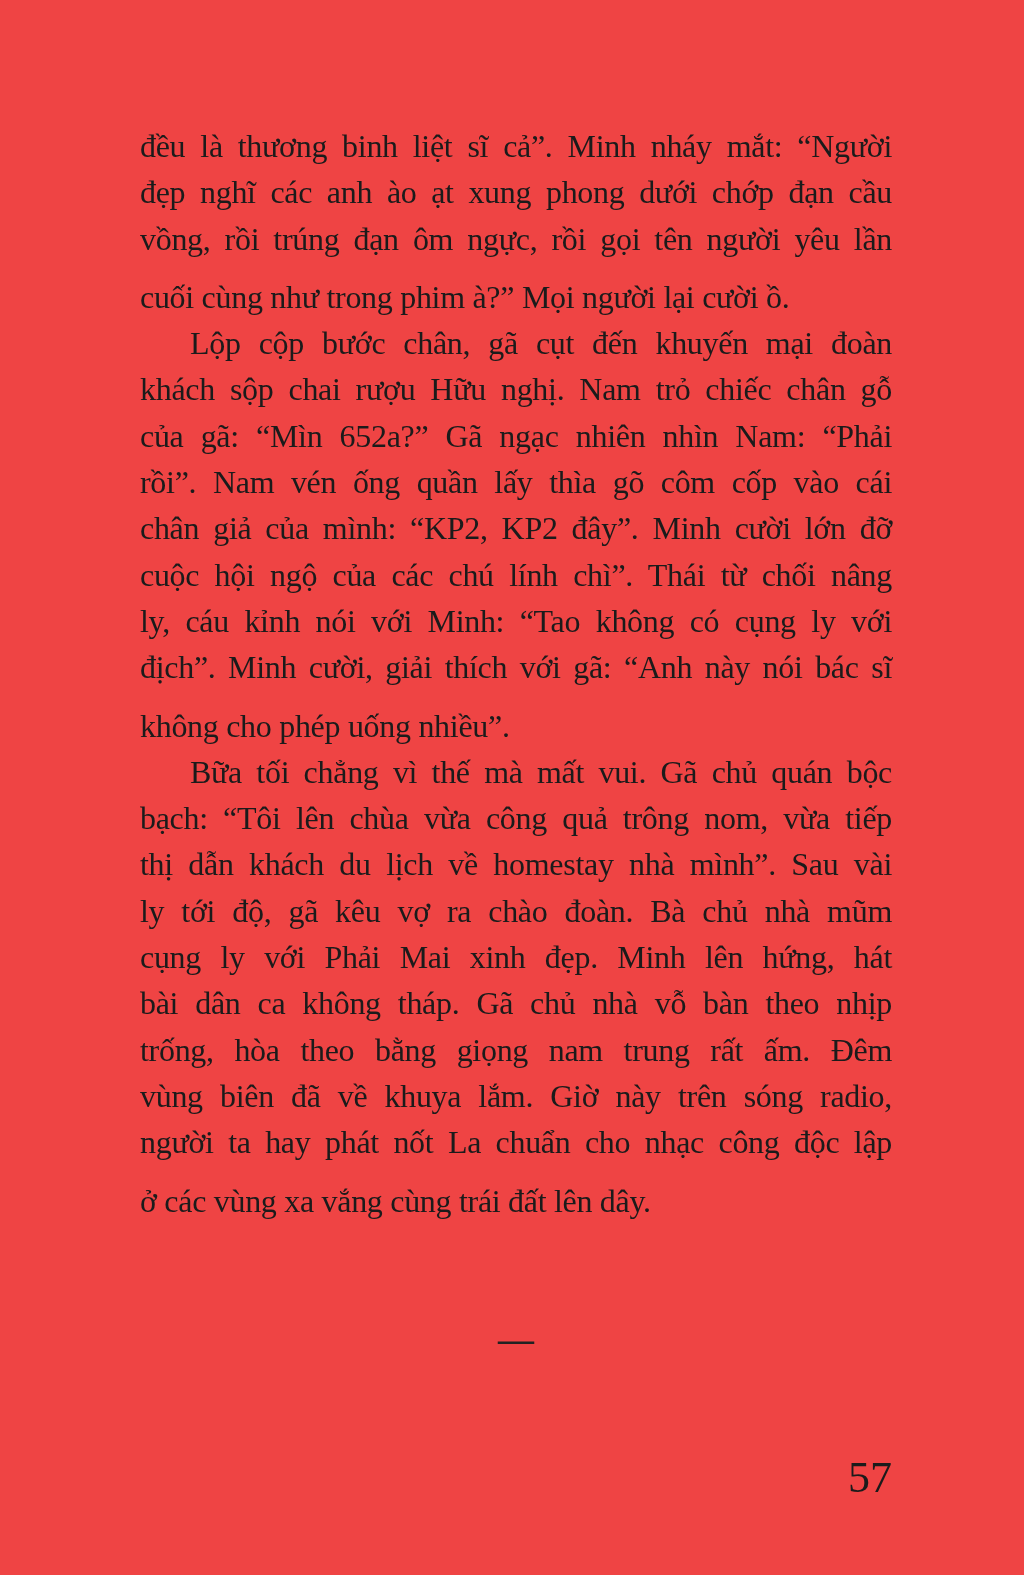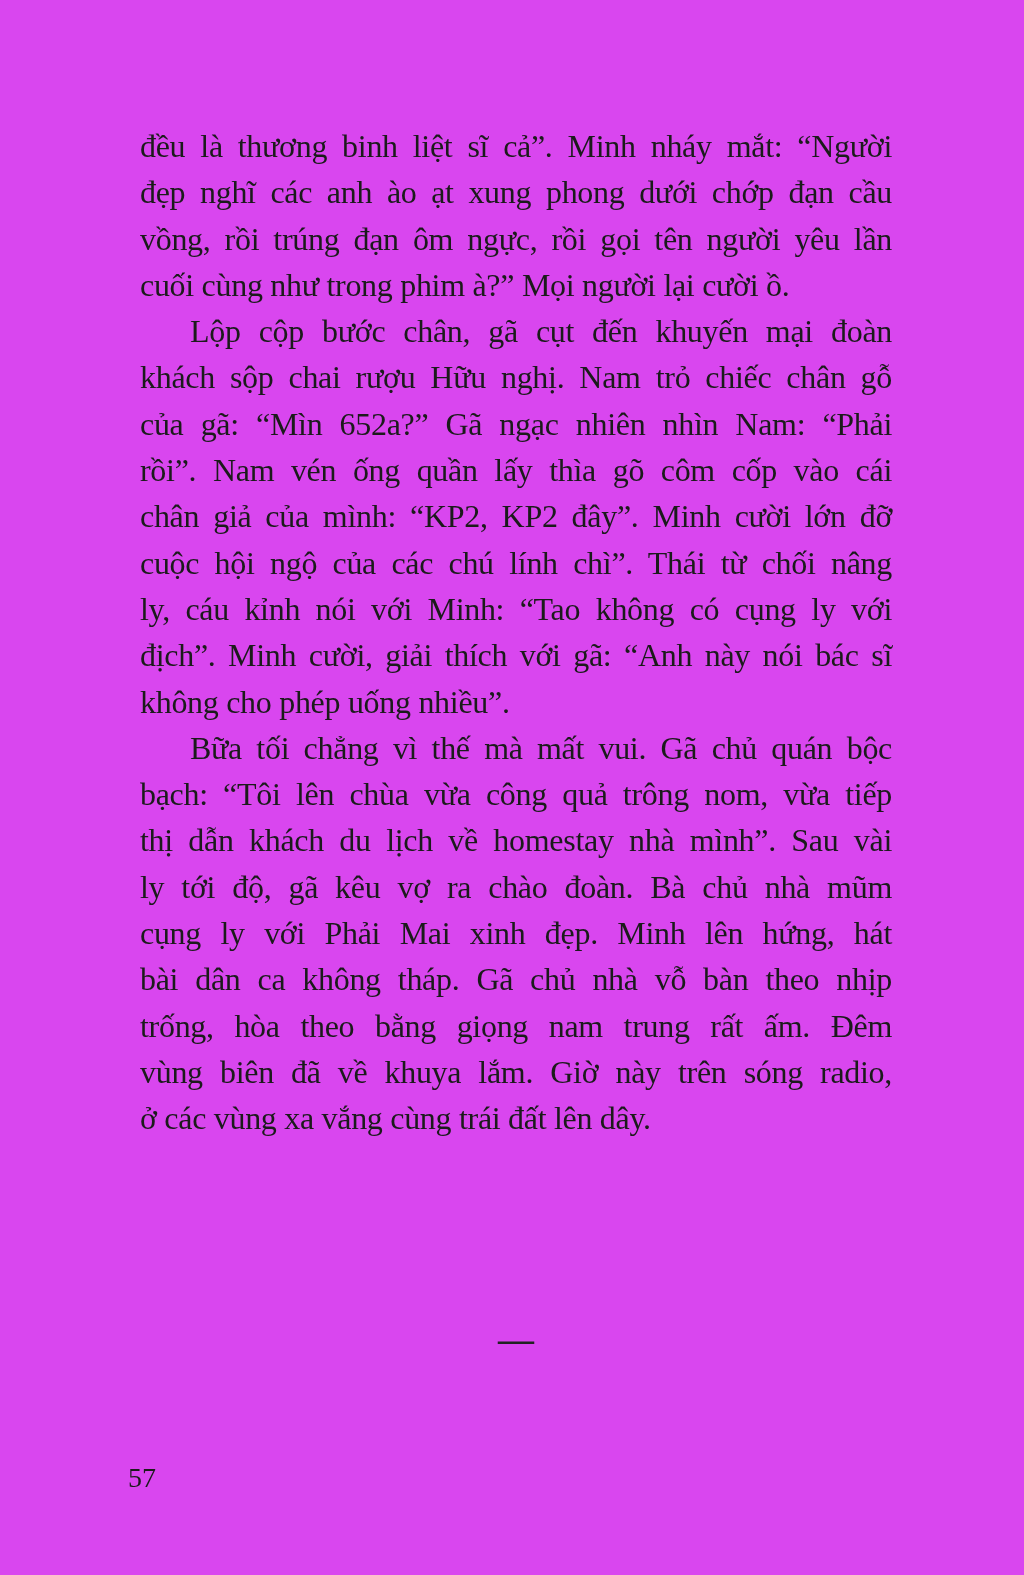--- a/index.html
+++ b/index.html
@@ -4,63 +4,64 @@
 <style>
   html, body {
     margin: 0;
     padding: 0;
     background: #ffffff;
   }
   .page {
     position: relative;
     width: 1024px;
     height: 1575px;
-    background: #d946ef;
+    background: #ef4444;
     color: #1b1b1b;
     font-family: "Liberation Serif", "DejaVu Serif", serif;
     overflow: hidden;
   }
   .text-block {
     position: absolute;
     left: 140px;
     top: 123px;
     width: 752px;
   }
   .line {
     font-size: 32px;
     line-height: 46.3px;
     letter-spacing: -0.3px;
     text-align: justify;
     text-align-last: justify;
     white-space: normal;
   }
   .line.last {
     text-align-last: left;
+    margin-top: 12px;
   }
   .line.indent {
     text-indent: 50px;
   }
   .separator {
     position: absolute;
     left: 140px;
     top: 1316px;
     width: 752px;
     text-align: center;
     font-size: 36px;
     line-height: 46px;
     font-weight: bold;
     color: #222222;
   }
   .page-number {
     position: absolute;
-    left: 128px;
+    left: 140px;
     top: 1455px;
     width: 752px;
-    text-align: left;
-    font-size: 28px;
+    text-align: right;
+    font-size: 44px;
     line-height: 46px;
     color: #1b1b1b;
   }
 </style>
 </head>
 <body>
 
 <div class="page">
   <div class="text-block">
       <div class="line">đều là thương binh liệt sĩ cả”. Minh nháy mắt: “Người</div>
@@ -77,17 +78,18 @@
       <div class="line">địch”. Minh cười, giải thích với gã: “Anh này nói bác sĩ</div>
       <div class="line last">không cho phép uống nhiều”.</div>
       <div class="line indent">Bữa tối chẳng vì thế mà mất vui. Gã chủ quán bộc</div>
       <div class="line">bạch: “Tôi lên chùa vừa công quả trông nom, vừa tiếp</div>
       <div class="line">thị dẫn khách du lịch về homestay nhà mình”. Sau vài</div>
       <div class="line">ly tới độ, gã kêu vợ ra chào đoàn. Bà chủ nhà mũm</div>
       <div class="line">cụng ly với Phải Mai xinh đẹp. Minh lên hứng, hát</div>
       <div class="line">bài dân ca không tháp. Gã chủ nhà vỗ bàn theo nhịp</div>
       <div class="line">trống, hòa theo bằng giọng nam trung rất ấm. Đêm</div>
       <div class="line">vùng biên đã về khuya lắm. Giờ này trên sóng radio,</div>
+      <div class="line">người ta hay phát nốt La chuẩn cho nhạc công độc lập</div>
       <div class="line last">ở các vùng xa vắng cùng trái đất lên dây.</div>
     </div>
   <div class="separator">—</div>
   <div class="page-number">57</div>
 </div>
 
 </body></html>

